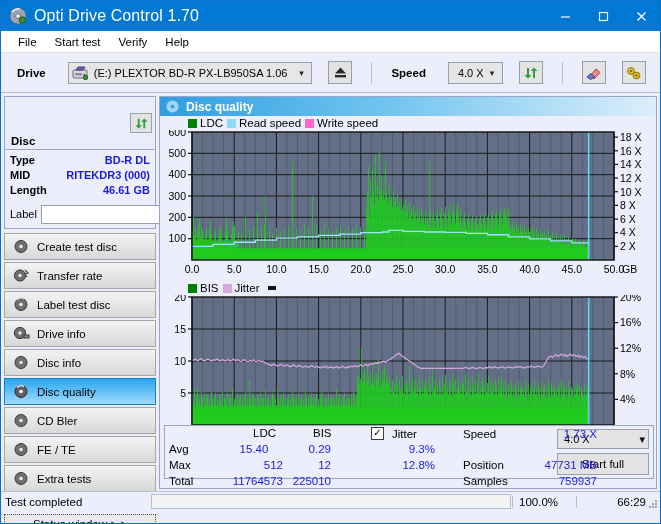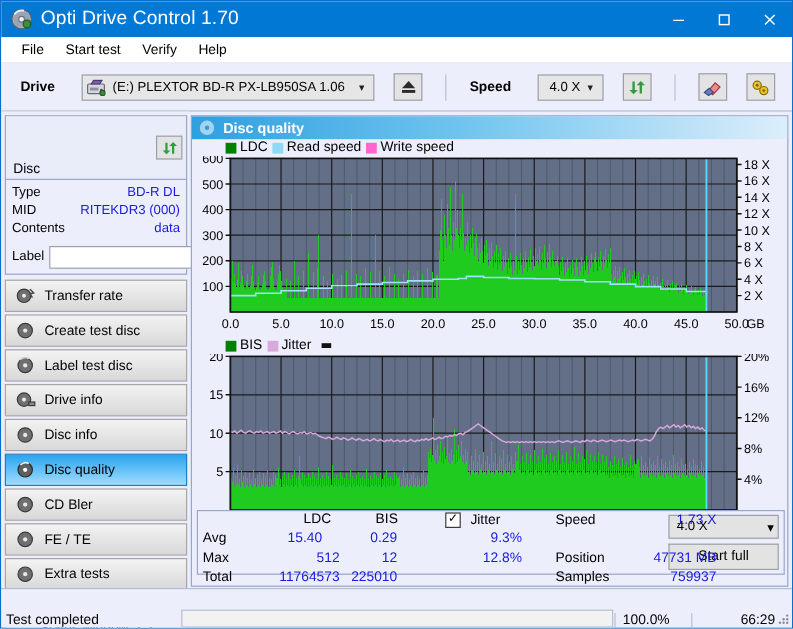--- a/index.html
+++ b/index.html
@@ -115,22 +115,22 @@
   .disc-box {
     border: 1px solid #9aa6c8;
     background: #eceffb;
   }
   .disc-head {
     display: flex; align-items: center;
     padding: 2px 3px;
     border-bottom: 1px solid #9aa6c8;
     background: #e9ecf9;
   }
-  .disc-head .dh-title { font-weight: normal; font-size: 11.5px; flex:1 1 auto; padding-left:3px;margin-top:36px;}
-  .disc-rows { padding: 3px 5px 4px 5px; }
+  .disc-head .dh-title { font-weight: bold; font-size: 11.5px; flex:1 1 auto; padding-left:3px;margin-top:36px;}
+  .disc-rows { padding: 3px 5px 4px 5px; font-weight: bold; }
   .drow { display: flex; justify-content: space-between; line-height: 15px; font-size: 11px;}
   .drow .k { color: #000; }
   .drow .v { color: #1a1ae0; }
   .label-row { display: flex; align-items: center; padding: 2px 4px 4px 5px; gap: 4px;}
   .label-row .k { font-size: 11px; }
   .label-input {
     flex: 1 1 auto;
     height: 19px;
     background: #ffffff;
     border: 1px solid #9aa0ab;
@@ -227,25 +227,25 @@
   }
   .chk {
     width: 13px; height: 13px; border: 1px solid #3a3a3a; background: #fff;
     display:inline-flex; align-items:center; justify-content:center;
     font-size: 10px; color:#000; line-height:1;
   }
 
   
   .statusbar {
     position: absolute;
-    left: 0; right: 0; bottom: 0;
-    height: 33px;
+    left: 0; right: 0; bottom: 12px;
+    height: 20px;
     background: #eceffb;
     border-top: 1px solid #b6bed6;
-    display: flex; align-items: flex-end;
+    display: flex; align-items: center;
     font-size: 11.5px;
   }
   .sb-text { width: 150px; padding-left: 4px; }
   .sb-progress {
     flex: 1 1 auto;
     height: 15px;
     background: #f2f2f2;
     border: 1px solid #b6bed6;
     position: relative;
     margin-right: 1px;
@@ -372,56 +372,56 @@
         <div class="disc-rows">
           <div class="drow">
             <span class="k">Type</span>
             <span class="v">BD-R DL</span>
           </div>
           <div class="drow">
             <span class="k">MID</span>
             <span class="v">RITEKDR3 (000)</span>
           </div>
           <div class="drow">
-            <span class="k">Contents</span>
-            <span class="v">data</span>
+            <span class="k">Length</span>
+            <span class="v">46.61 GB</span>
           </div>
         </div>
         <div class="label-row">
           <span class="k">Label</span>
           <input class="label-input" type="text" value="" placeholder="" style="">
           <span class="tbtn" style="width:22px;height:20px;">
             <svg width="15" height="15" viewBox="0 0 16 16">
               <circle cx="8" cy="8" r="7" fill="#e8dd55" stroke="#8a8210"></circle>
               <circle cx="8" cy="8" r="5" fill="#f3ec8a"></circle>
               <circle cx="8" cy="8" r="1.8" fill="#fbfbe4" stroke="#8a8210" stroke-width=".7"></circle>
             </svg>
           </span>
         </div>
       </div>
 
       <div class="navlist">
         <div class="navbtn">
           <span class="nicon">
             <svg width="17" height="15" viewBox="0 0 17 15">
+                <circle cx="8" cy="7.5" r="6" fill="#6f6f6f" stroke="#3a3a3a"></circle>
+                <circle cx="8" cy="7.5" r="1.8" fill="#e8e8e8"></circle>
+              </svg>
+          </span>
+          <span>Create test disc</span>
+        </div>
+        <div class="navbtn">
+          <span class="nicon">
+            <svg width="17" height="15" viewBox="0 0 17 15">
                 <circle cx="7" cy="7.5" r="5.6" fill="#6f6f6f" stroke="#3a3a3a"></circle>
                 <circle cx="7" cy="7.5" r="1.7" fill="#e8e8e8"></circle>
                 <path d="M12 2 L15 5 L12 6 L14 9" stroke="#4a4a4a" stroke-width="1.3" fill="none"></path>
               </svg>
           </span>
           <span>Transfer rate</span>
-        </div>
-        <div class="navbtn">
-          <span class="nicon">
-            <svg width="17" height="15" viewBox="0 0 17 15">
-                <circle cx="8" cy="7.5" r="6" fill="#6f6f6f" stroke="#3a3a3a"></circle>
-                <circle cx="8" cy="7.5" r="1.8" fill="#e8e8e8"></circle>
-              </svg>
-          </span>
-          <span>Create test disc</span>
         </div>
         <div class="navbtn">
           <span class="nicon">
             <svg width="17" height="15" viewBox="0 0 17 15">
                 <circle cx="8" cy="7.5" r="6" fill="#6f6f6f" stroke="#3a3a3a"></circle>
                 <circle cx="8" cy="7.5" r="1.8" fill="#e8e8e8"></circle>
                 <path d="M4 3 A6 6 0 0 1 11 2" stroke="#cfcfcf" stroke-width="1.2" fill="none"></path>
               </svg>
           </span>
           <span>Label test disc</span>

